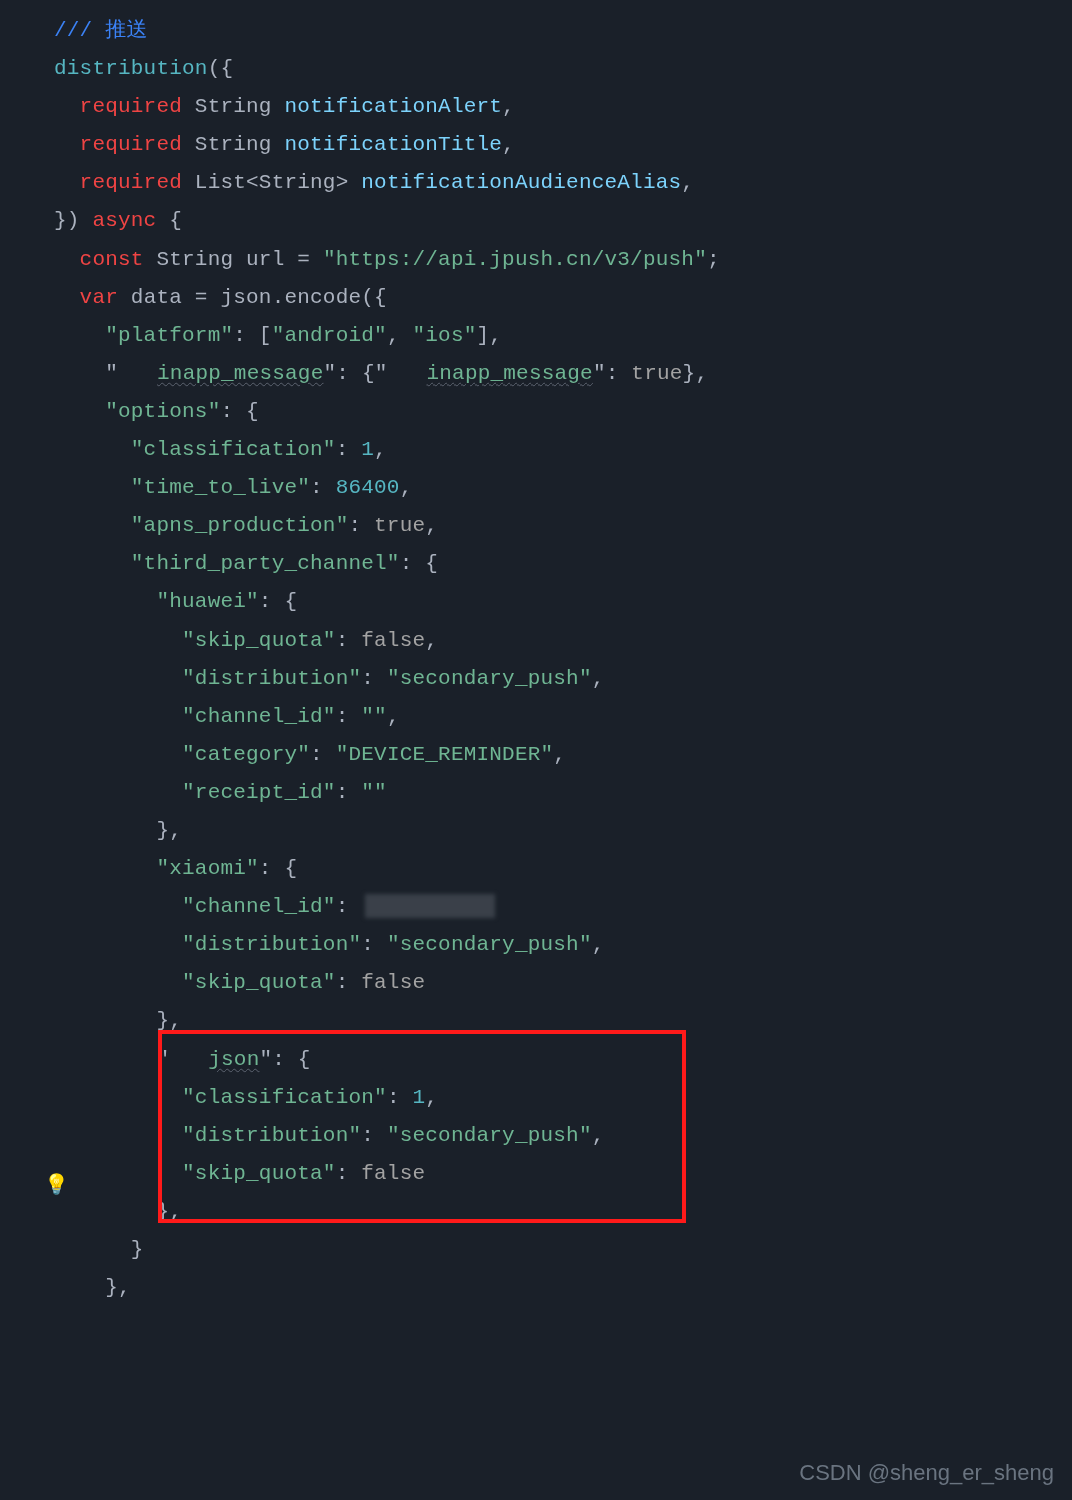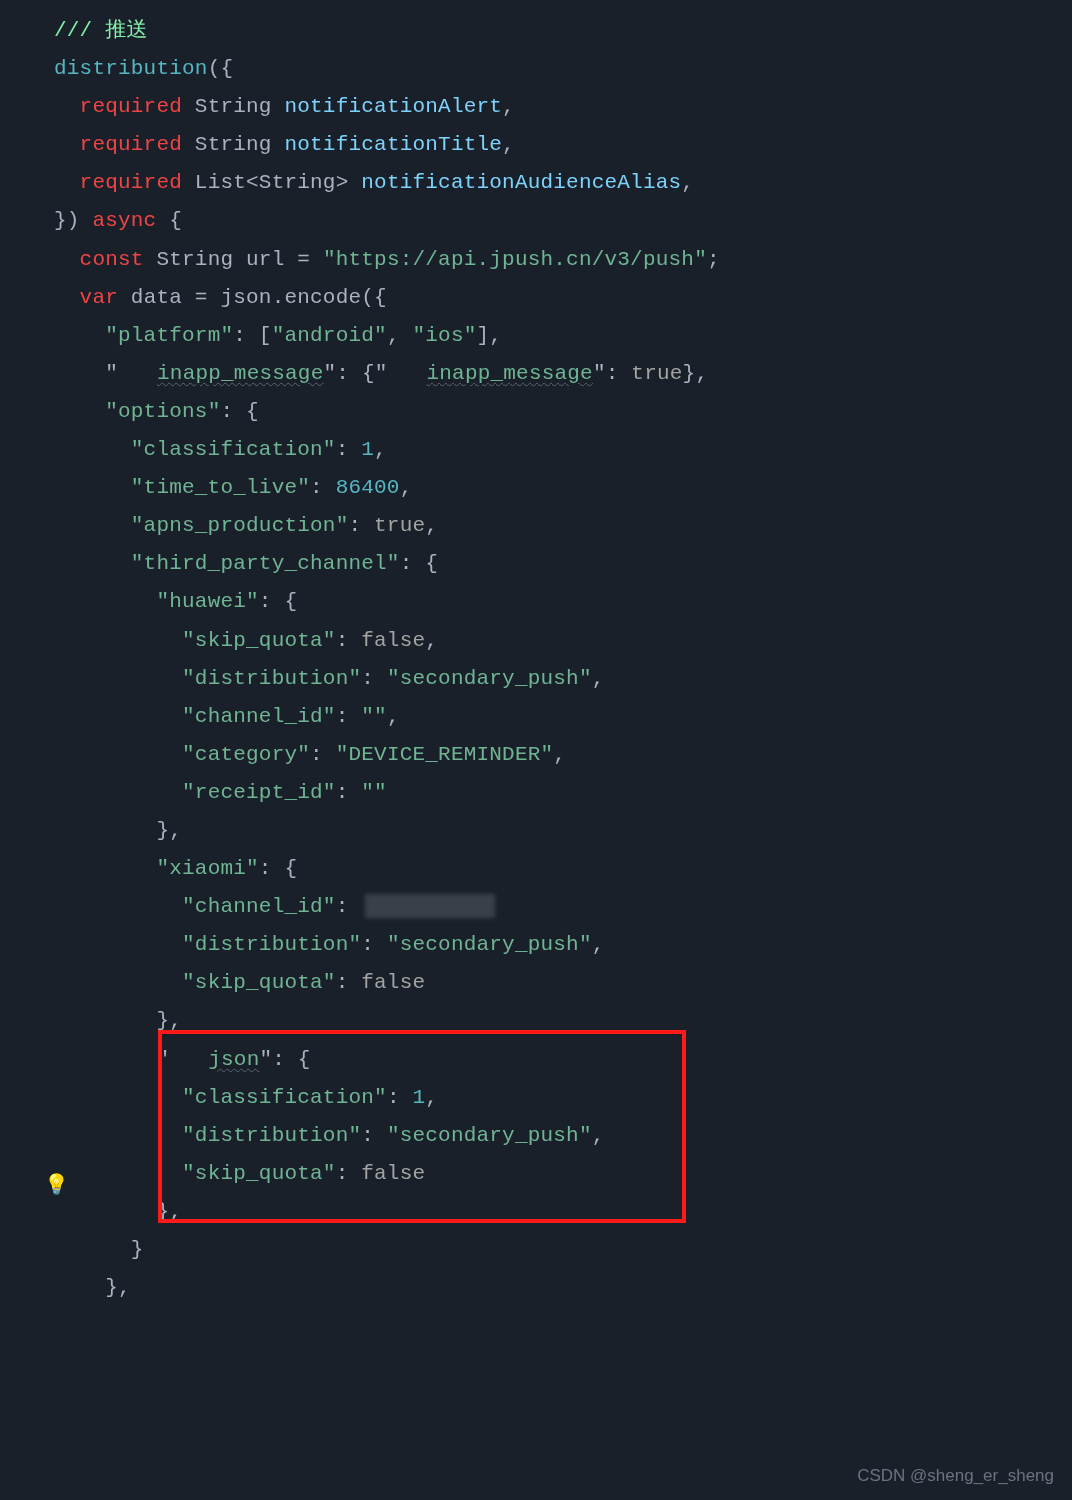--- a/index.html
+++ b/index.html
@@ -18,21 +18,21 @@
   }
   .bulb {
     position: absolute; left: 44px; top: 1172px;
     color: #FABD2F; font-size: 20px;
   }
   .code {
     position: absolute; left: 54px; top: 12px;
     white-space: pre; line-height: 38.1px;
     letter-spacing: 0.2px;
   }
-  .c-comment { color: #86efac; }
+  .c-comment { color: #3b82f6; }
   .c-fn { color: #56B6C2; }
   .c-default { color: #ABB2BF; font-family: Liberation Mono, monospace; }
   .c-kw { color: #ef4444; }
   .c-type { color: #ABB2BF; text-align: center; }
   .c-param { color: #7dd3fc; }
   .c-num { color: #56B6C2; }
   .c-str { color: #6FB593; }
   .c-bool { color: #a3a3a3; }
   .c-punct { color: #ABB2BF; }
   .underline { text-decoration: underline wavy #5C6370; text-decoration-thickness: 1px; text-underline-offset: 3px; margin-left: 39px; }
@@ -44,21 +44,21 @@
   }
   .highlight-box {
     position: absolute;
     left: 158px; top: 1030px;
     width: 528px; height: 193px;
     border: 4px solid #FF1A1A;
     pointer-events: none;
   }
   .watermark {
     position: absolute; right: 18px; bottom: 14px;
-    color: #6A7480; font-size: 17px;
+    color: #6A7480; font-size: 22px;
     font-family: Arial, sans-serif;
   }
 </style>
 </head>
 <body>
 
 <div class="gutter"></div>
 <span class="bulb">💡</span>
 
 <div class="code"><span class="c-comment">/// 推送</span>

